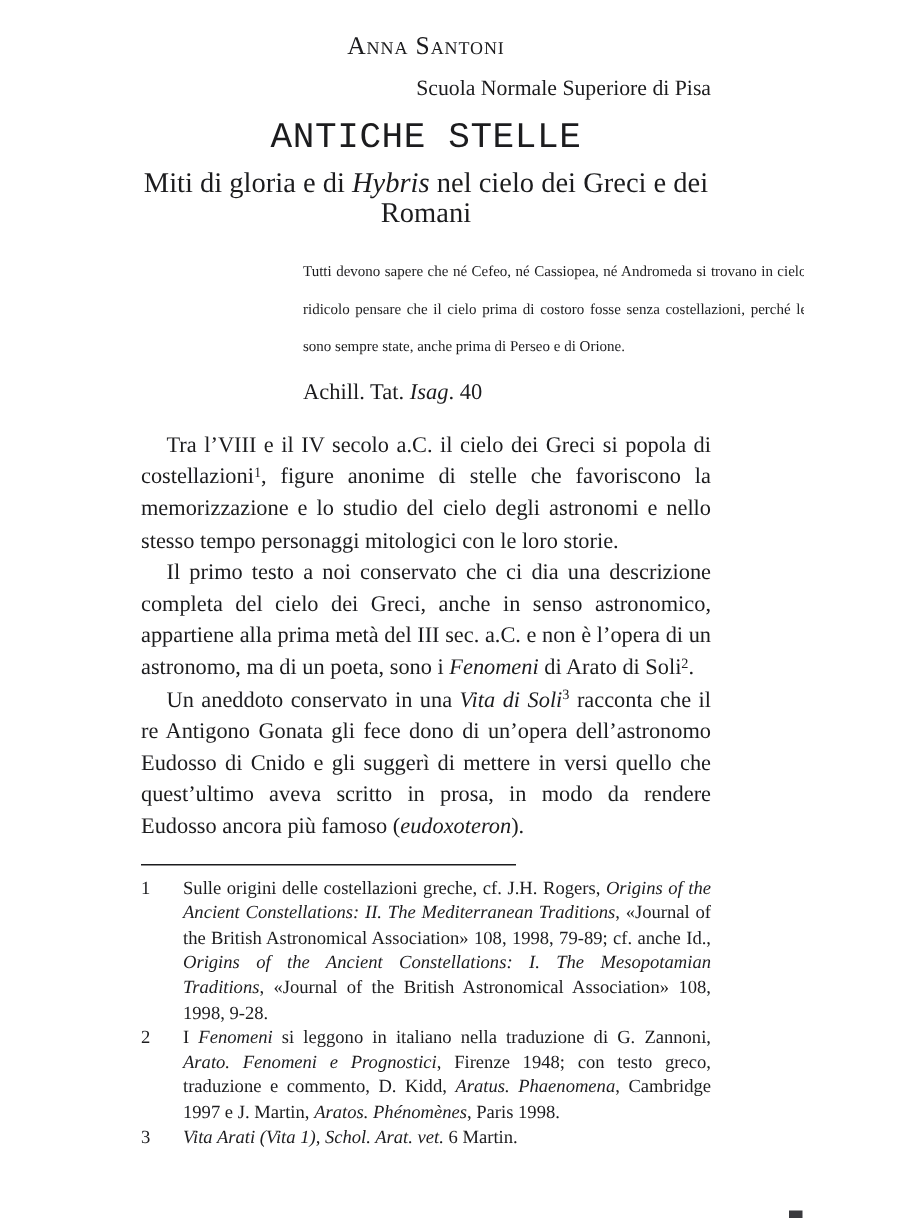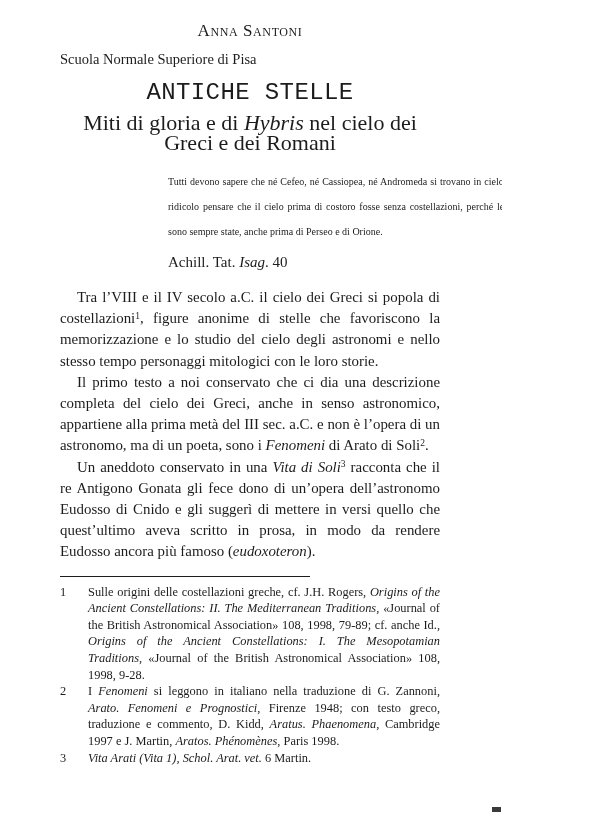--- a/index.html
+++ b/index.html
@@ -4,49 +4,50 @@
 <style>
   html, body { margin: 0; padding: 0; background: #ffffff; }
   .page {
     position: relative;
     width: 502px;
     height: 814px;
     background: #ffffff;
     overflow: hidden;
     font-family: "Liberation Serif", "DejaVu Serif", serif;
     color: #1c1c1e;
+    margin-left: 34px;
     -webkit-font-smoothing: antialiased;
   }
   .content { padding: 22px 62px 0 60px; }
 
   .author {
     text-align: center;
     font-variant: small-caps;
     font-size: 17px;
     line-height: 17px;
     letter-spacing: 0.6px;
   }
   .affiliation {
-    text-align: left;
+    text-align: right;
     font-size: 14.5px;
     line-height: 16px;
     margin-top: 12px;
   }
   .title {
     text-align: center;
     font-size: 24px;
     line-height: 26px;
     font-weight: normal;
     letter-spacing: 0.4px;
     margin: 13px 0 0 0;
     font-family: Liberation Mono, monospace;
   }
   .subtitle {
     text-align: center;
-    font-size: 22px;
+    font-size: 19px;
     line-height: 20px;
     margin-top: 7px;
   }
 
   .epigraph {
     margin: 16px 0 0 108px;
     width: 372px;
   }
   .epigraph p { margin: 0; }
   .greek {

